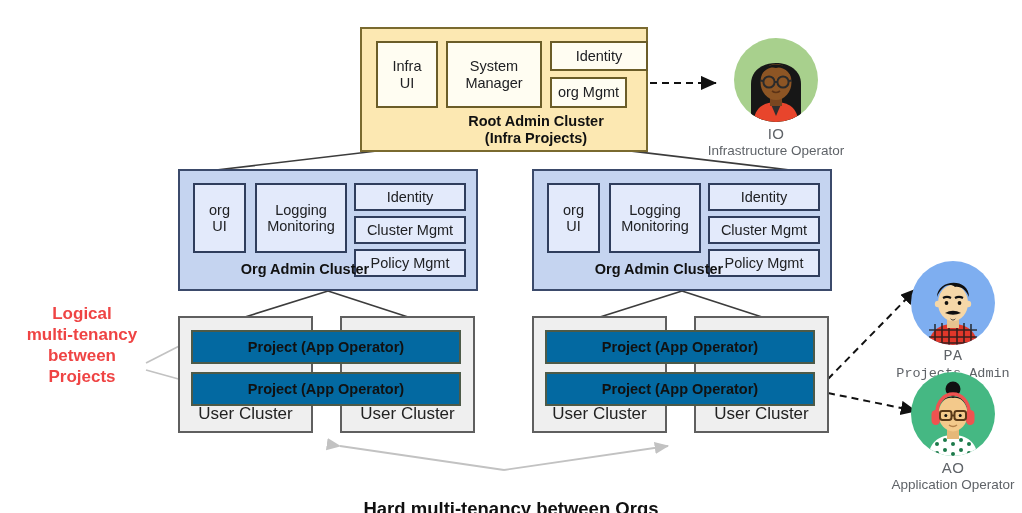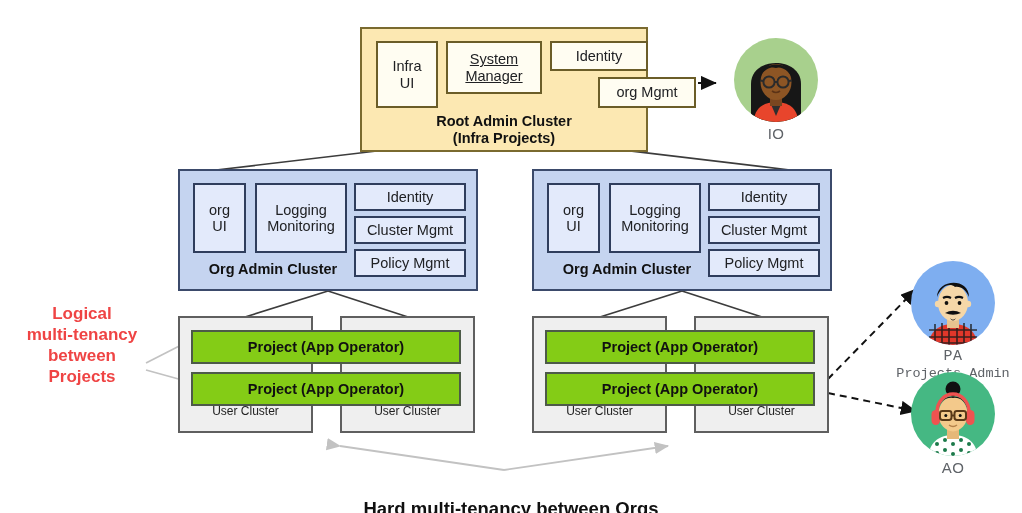--- a/index.html
+++ b/index.html
@@ -60,41 +60,42 @@
   }
   .chip-root {
     background: #fffdf2;
     border: 2px solid #6b5d28;
   }
   .chip-org {
     background: #e3eafb;
     border: 2px solid #2f3d5c;
   }
   .chip-project {
-    background: #84cc16;
+    background: #0369a1;
     border: 2px solid #4d5a48;
     font-weight: bold;
     font-size: 14.5px;
     color: #111;
   }
 
   .cluster-title {
     position: absolute;
     width: 100%;
     text-align: center;
     font-weight: bold;
     font-size: 14.5px;
     color: #111;
     line-height: 1.2;
+    margin-left: 32px;
   }
   .uc-label {
     position: absolute;
     width: 100%;
     text-align: center;
-    font-size: 12px;
+    font-size: 17px;
     color: #222;
   }
 
   
   .side-label {
     position: absolute;
     text-align: center;
     font-weight: bold;
     font-size: 17px;
     line-height: 1.24;
@@ -182,27 +183,27 @@
     <g stroke="#c2c2c2" stroke-width="1.8" fill="none">
       <path d="M340,446 L504,470" marker-start="url(#greyHeadB)"></path>
       <path d="M504,470 L668,446" marker-end="url(#greyHeadB)"></path>
     </g>
   </svg>
 
   <div class="abs root-cluster" style="left:360px; top:27px; width:288px; height:125px;">
     <div class="chip chip-root" style="left:14px; top:12px; width:62px; height:67px;">
       <span>Infra<br>UI</span>
     </div>
-    <div class="chip chip-root" style="left:84px; top:12px; width:96px; height:53px;text-decoration:underline;">
+    <div class="chip chip-root" style="left:84px; top:12px; width:96px; height:67px;">
       <span>System<br>Manager</span>
     </div>
     <div class="chip chip-root" style="left:188px; top:12px; width:98px; height:30px;">
       <span>Identity</span>
     </div>
-    <div class="chip chip-root" style="left:188px; top:48px; width:98px; height:31px;margin-left:48px;">
+    <div class="chip chip-root" style="left:188px; top:48px; width:77px; height:31px;">
       <span>org Mgmt</span>
     </div>
     <div class="cluster-title" style="top:84px;">
       <div>Root Admin Cluster</div>
       <div>(Infra Projects)</div>
     </div>
   </div>
 
   <div class="abs org-cluster" style="left:178px; top:169px; width:300px; height:122px;">
     <div class="chip chip-org" style="left:13px; top:12px; width:53px; height:70px;">
@@ -311,20 +312,21 @@
             <circle cx="49" cy="44" r="5.6"></circle>
             <path d="M40.6,44 L43.4,44"></path>
             <path d="M29.4,43 L26,42.4"></path>
             <path d="M54.6,43 L58,42.4"></path>
           </g>
           <path d="M38,53 q4,3 8,0" stroke="#5c3316" stroke-width="1.6" fill="none"></path>
         </g>
       </svg>
     </div>
     <div class="initials">IO</div>
+    <div class="role">Infrastructure Operator</div>
   </div>
 
   <div class="persona" style="left:883px; top:261px;font-family:Liberation Mono, monospace;">
     <div class="av-wrap">
       <svg width="84" height="84" viewBox="0 0 84 84">
         <circle cx="42" cy="42" r="42" fill="#7eaef0"></circle>
         <clipPath id="clipPA">
             <circle cx="42" cy="42" r="42"></circle>
           </clipPath>
         <g clip-path="url(#clipPA)">
@@ -407,15 +409,16 @@
             <rect x="43.5" y="39" width="11.5" height="9" rx="2.4"></rect>
             <path d="M40.5,43.5 L43.5,43.5"></path>
           </g>
           <circle cx="34.8" cy="43.6" r="1.5" fill="#101010"></circle>
           <circle cx="49.2" cy="43.6" r="1.5" fill="#101010"></circle>
           <path d="M38,53 q4,3 8,0" stroke="#b5824a" stroke-width="1.5" fill="none"></path>
         </g>
       </svg>
     </div>
     <div class="initials">AO</div>
+    <div class="role">Application Operator</div>
   </div>
 
 </div>
 
 </body></html>

